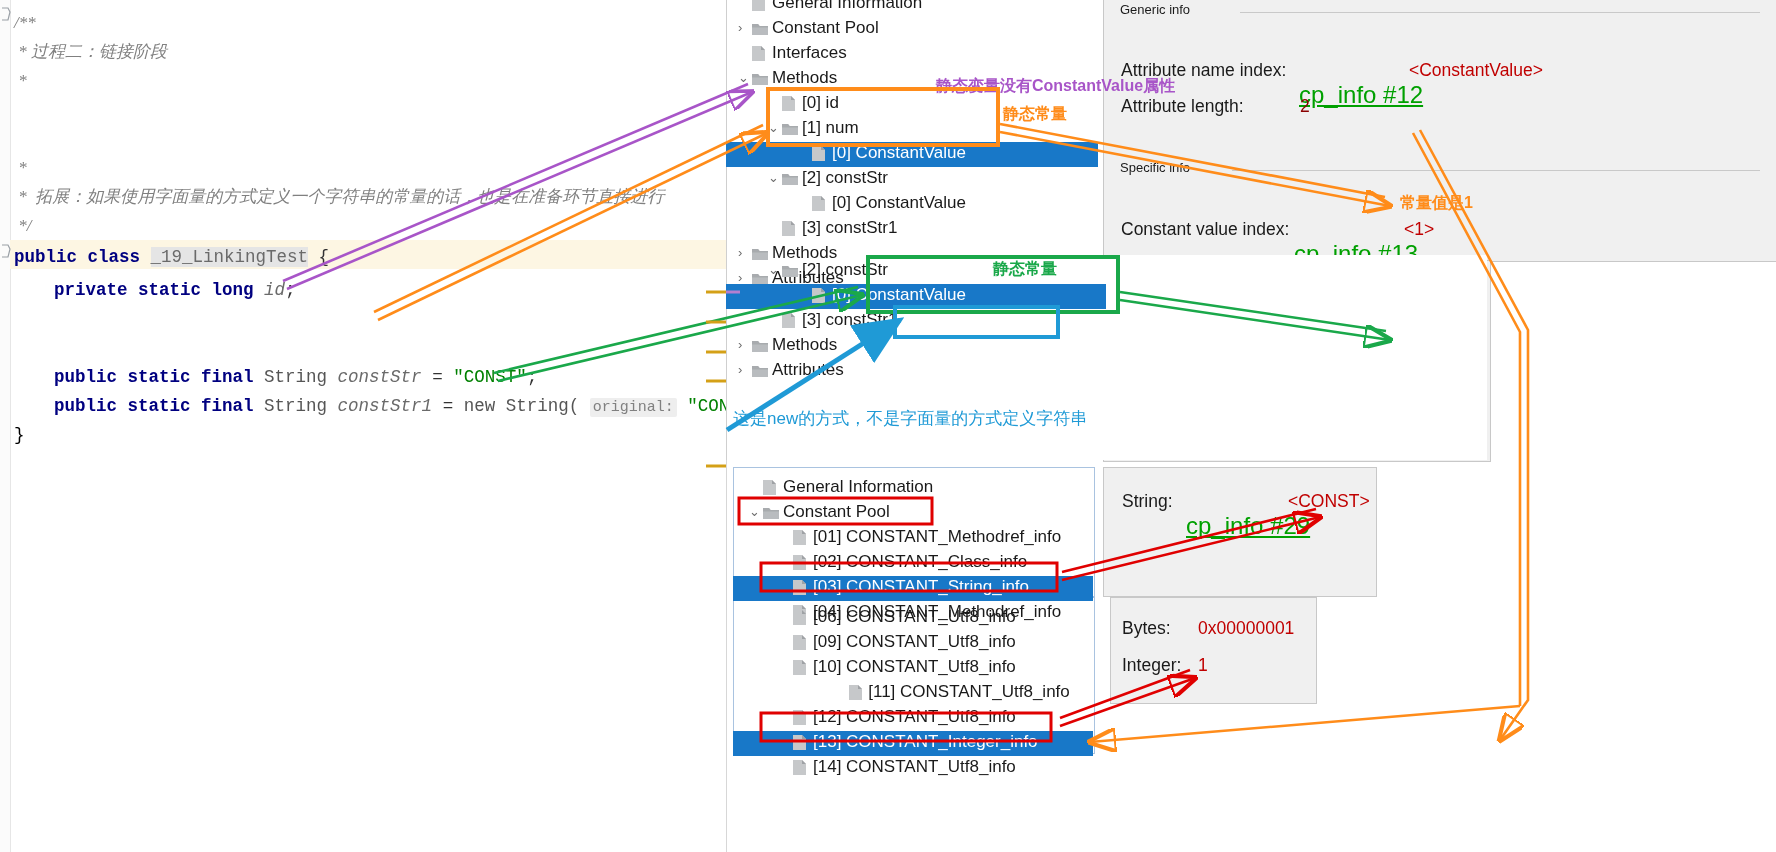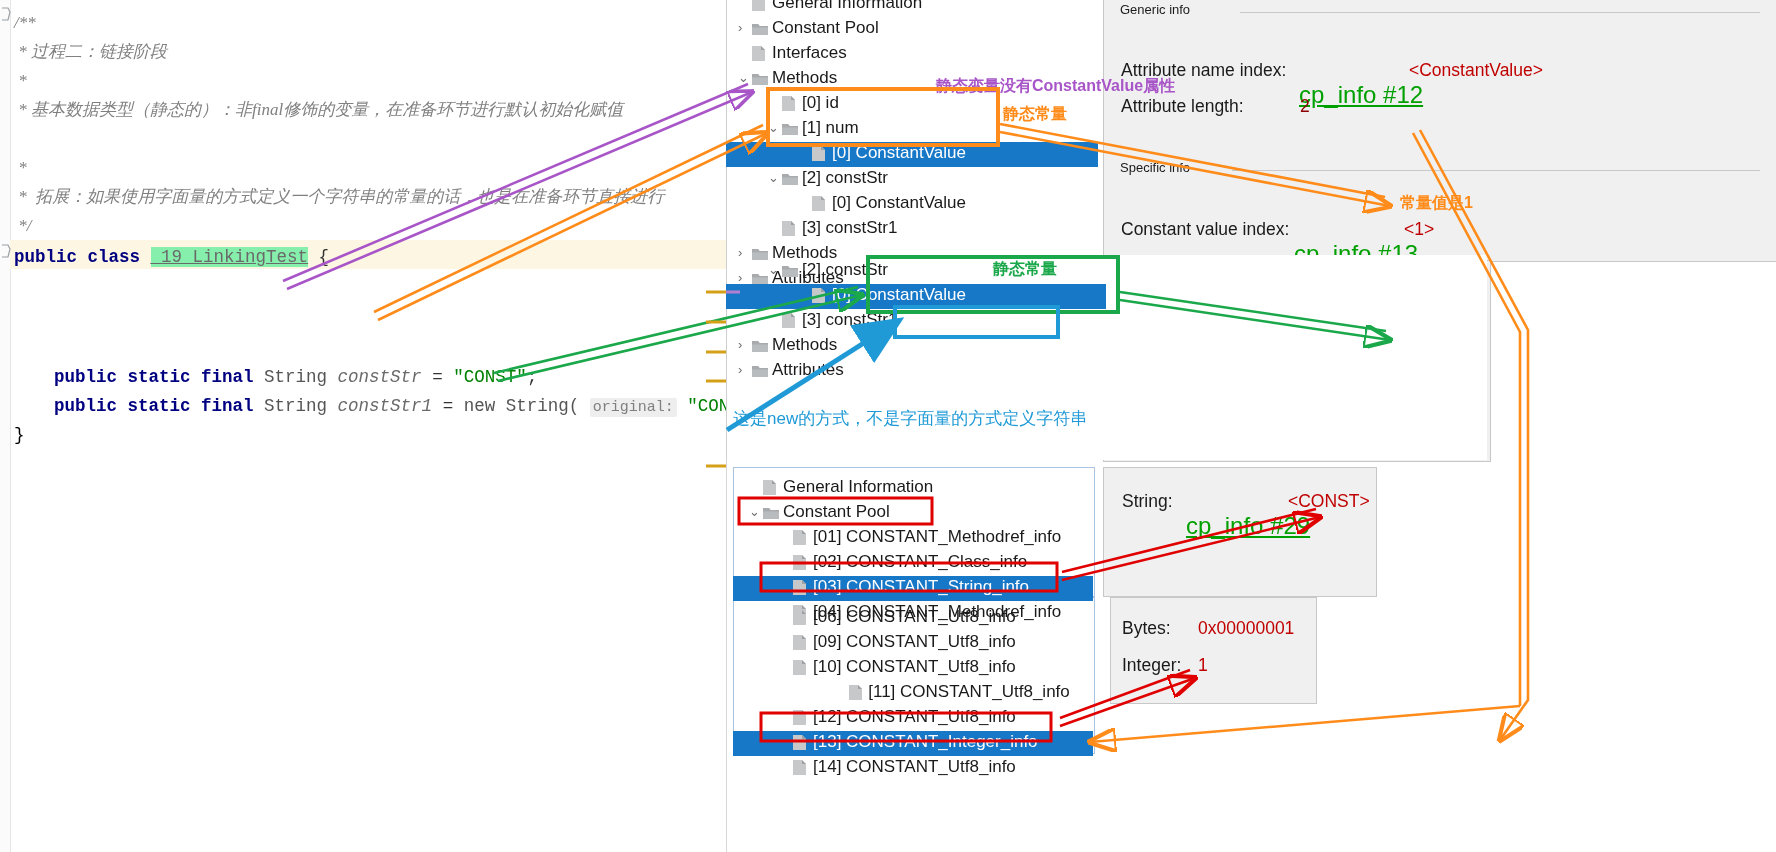--- a/index.html
+++ b/index.html
@@ -27,21 +27,21 @@
   .cmt{color:#808080;font-style:italic;font-family:"Liberation Serif","DejaVu Serif",serif;font-size:17px;}
   .kw{color:#000080;font-weight:bold;}
   .typ{color:#555;}
   .fld{color:#6a6a6a;font-style:italic;}
   .str{color:#008000;}
   .num{color:#0000ff;}
   .pun{color:#333;}
   .hilite-row{
     position:absolute;left:10px;width:716px;height:29px;background:#fdf6e3;
   }
-  .cls-name{background:#86efac;color:#6a6a6a;font-style:normal;text-decoration:underline;}
+  .cls-name{background:#e5e5e5;color:#6a6a6a;font-style:normal;}
   .param-hint{
     background:#eeeeee;color:#808080;font-size:15px;padding:1px 3px;border-radius:2px;
   }
 
   
   .panel{background:#f0f0f0;border:1px solid #c8c8c8;}
   .tree-panel{background:#ffffff;border:1px solid #a9c3e0;}
 
   .tree-row{position:absolute;white-space:nowrap;font-size:17px;color:#1a1a1a;line-height:22px;}
   .tree-row.sel{background:#1878c8;color:#ffffff;}
@@ -67,28 +67,28 @@
 </style>
 </head>
 <body>
 
 <div class="abs" id="editor">
   <div id="gutter"></div>
 
   <div class="code-line cmt" style="top:8px;">/**</div>
   <div class="code-line cmt" style="top:37px;"> * 过程二：链接阶段</div>
   <div class="code-line cmt" style="top:66px;"> *</div>
-  <div class="code-line cmt" style="top:95px;"> * 基本数据类型（静态的）：非final修饰的变量，在准备环节进行默认初始化赋值</div>
   <div class="code-line cmt" style="top:153px;"> *</div>
   <div class="code-line cmt" style="top:182px;"> *  拓展：如果使用字面量的方式定义一个字符串的常量的话，也是在准备环节直接进行</div>
   <div class="code-line cmt" style="top:211px;"> */</div>
 
   <div class="hilite-row" style="top:240px;"></div>
   <div class="code-line" style="top:243px;"><span class="kw">public</span> <span class="kw">class</span> <span class="cls-name">_19_LinkingTest</span> <span class="pun">{</span></div>
 
+  <div class="code-line" style="top:276px;"><span style="display:inline-block;width:40px;"></span><span class="kw">private static</span> <span class="kw">long</span> <span class="fld">id</span><span class="pun">;</span></div>
 
 
   <div class="code-line" style="top:363px;"><span style="display:inline-block;width:40px;"></span><span class="kw">public static final</span> <span class="typ">String</span> <span class="fld">constStr</span> <span class="pun">=</span> <span class="str">"CONST"</span><span class="pun">;</span></div>
 
   <div class="code-line" style="top:392px;"><span style="display:inline-block;width:40px;"></span><span class="kw">public static final</span> <span class="typ">String</span> <span class="fld">constStr1</span> <span class="pun">=</span> <span class="typ">new</span> <span class="typ">String(</span> <span class="param-hint">original:</span> <span class="str">"CONST"</span><span class="pun">);</span></div>
 
   <div class="code-line" style="top:421px;">}</div>
 </div>
 
 <div class="abs" id="tree-top" style="left:726px;top:-8px;width:372px;height:268px;background:#fff;border-left:1px solid #cfcfcf;"></div>

